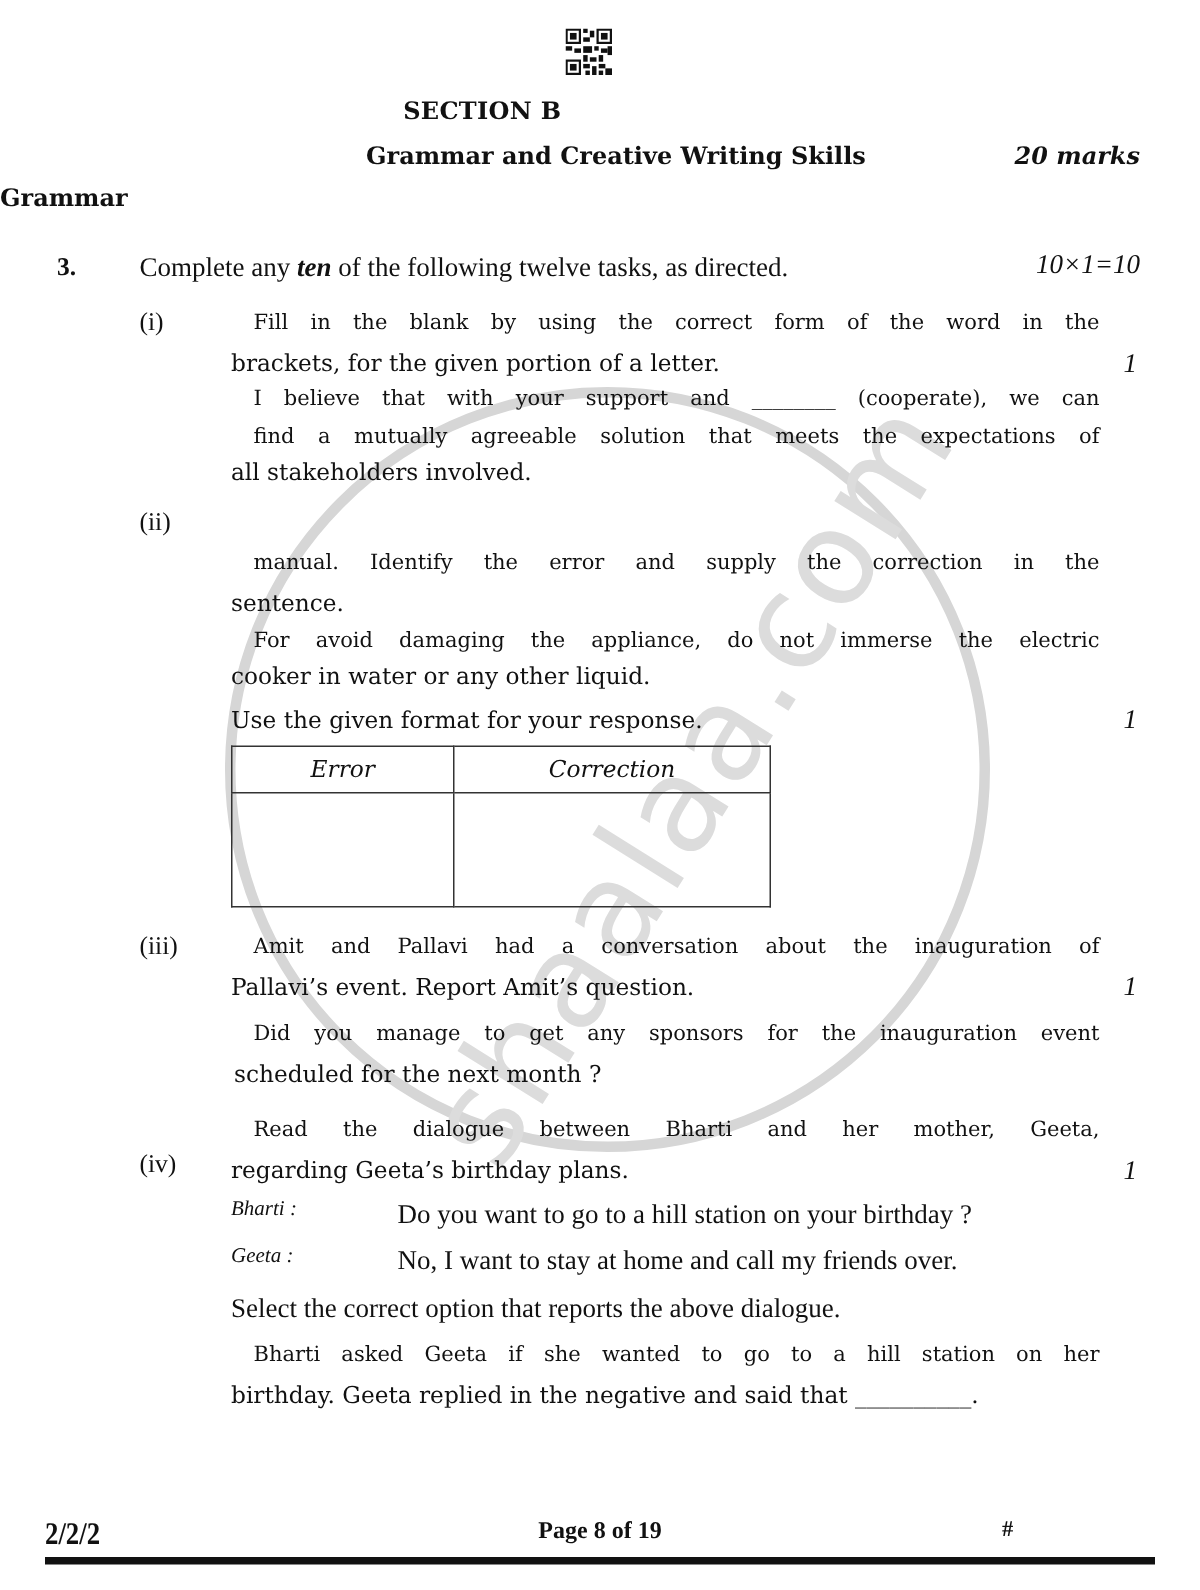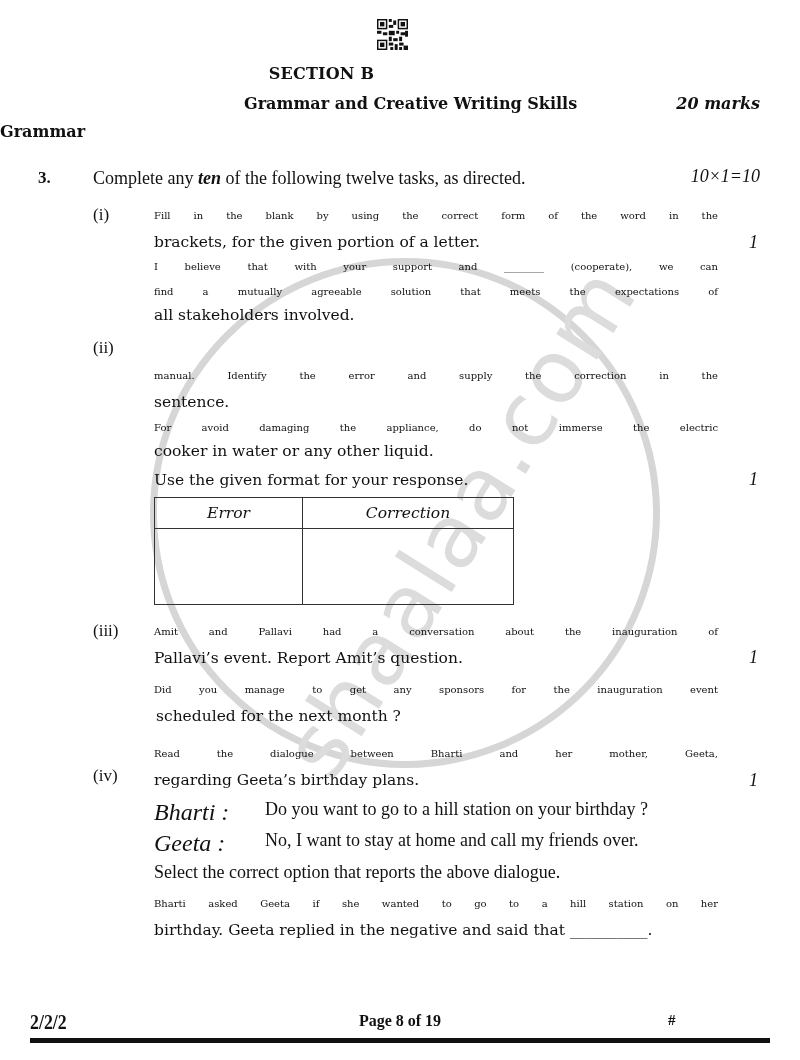--- a/index.html
+++ b/index.html
@@ -11,35 +11,35 @@
     .watermark { position: absolute; left: 150px; top: 258px; width: 510px; height: 510px; border: 7px solid #d6d6d6; border-radius: 50%; pointer-events: none; }
     .watermark-text { position: absolute; left: 170px; top: 470px; transform: rotate(-58deg); transform-origin: center; font-family: "DejaVu Sans", "Liberation Sans", sans-serif; font-size: 88px; color: #dcdcdc; letter-spacing: 2px; white-space: nowrap; pointer-events: none; }
 
     
     .qr { position: absolute; left: 377px; top: 19px; width: 31px; height: 31px; }
     .qr svg { width: 100%; height: 100%; display: block; }
     .section-title { position: absolute; left: 0; width: 643px; top: 64px; text-align: center; font-family: "DejaVu Serif", serif; font-weight: bold; font-size: 16px; letter-spacing: 0.2px; }
     .sub-title { position: absolute; left: 244px; top: 94px; font-weight: bold; font-size: 16px; }
     .marks-total { position: absolute; right: 40px; top: 94px; font-weight: bold; font-style: italic; font-size: 16px; }
     .grammar-title { position: absolute; left: 0; width: 800px; top: 122px; text-align: left; font-weight: bold; font-size: 16px; }
-    .just { position: absolute; left: 154px; width: 564px; font-family: "DejaVu Serif", serif; font-size: 10px; line-height: 25px; text-align: justify; text-align-last: justify; white-space: nowrap; }
+    .just { position: absolute; left: 169px; width: 564px; font-family: "DejaVu Serif", serif; font-size: 14px; line-height: 25px; text-align: justify; text-align-last: justify; white-space: nowrap; }
     .plain { position: absolute; left: 154px; font-family: "DejaVu Serif", serif; font-size: 15.5px; line-height: 25px; white-space: nowrap; }
     .cond { position: absolute; left: 154px; font-family: "Liberation Serif", serif; font-size: 18px; line-height: 25px; white-space: nowrap; }
     .qnum { position: absolute; left: 38px; top: 168px; font-weight: bold; font-size: 17px; font-family: "Liberation Serif", serif; }
     .roman { position: absolute; left: 93px; font-family: "Liberation Serif", serif; font-size: 17px; }
     .mark { position: absolute; right: 42px; font-family: "Liberation Serif", serif; font-style: italic; font-size: 18px; }
     .bi { font-weight: bold; font-style: italic; }
 
     
     .resp-table { position: absolute; left: 154px; top: 497px; width: 360px; height: 108px; border-collapse: collapse; }
     .resp-table td, .resp-table th { border: 1.5px solid #333; }
     .resp-table th { height: 31px; font-weight: normal; font-style: italic; font-family: "DejaVu Serif", serif; font-size: 15.5px; text-align: center; }
     .resp-table th.c1, .resp-table td.c1 { width: 148px; }
 
-    .speaker { position: absolute; left: 154px; font-family: "Liberation Serif", serif; font-style: italic; font-size: 24px; }
+    .speaker { position: absolute; left: 154px; font-family: "Liberation Serif", serif; font-style: italic; font-size: 14px; }
     .speech { position: absolute; left: 265px; font-family: "Liberation Serif", serif; font-size: 18px; white-space: nowrap; }
 
     
     .footer-code { position: absolute; left: 30px; top: 1010px; font-family: "Liberation Serif", serif; font-weight: bold; font-size: 21px; transform: scaleX(0.85); transform-origin: left; }
     .footer-page { position: absolute; left: 0; width: 800px; top: 1012px; text-align: center; font-family: "Liberation Serif", serif; font-weight: bold; font-size: 16px; }
     .footer-hash { position: absolute; left: 668px; top: 1012px; font-family: "Liberation Serif", serif; font-weight: bold; font-size: 15px; }
     .footer-rule { position: absolute; left: 30px; top: 1038px; width: 740px; height: 5px; background: #111; }
   </style>
 </head>
 <body>

